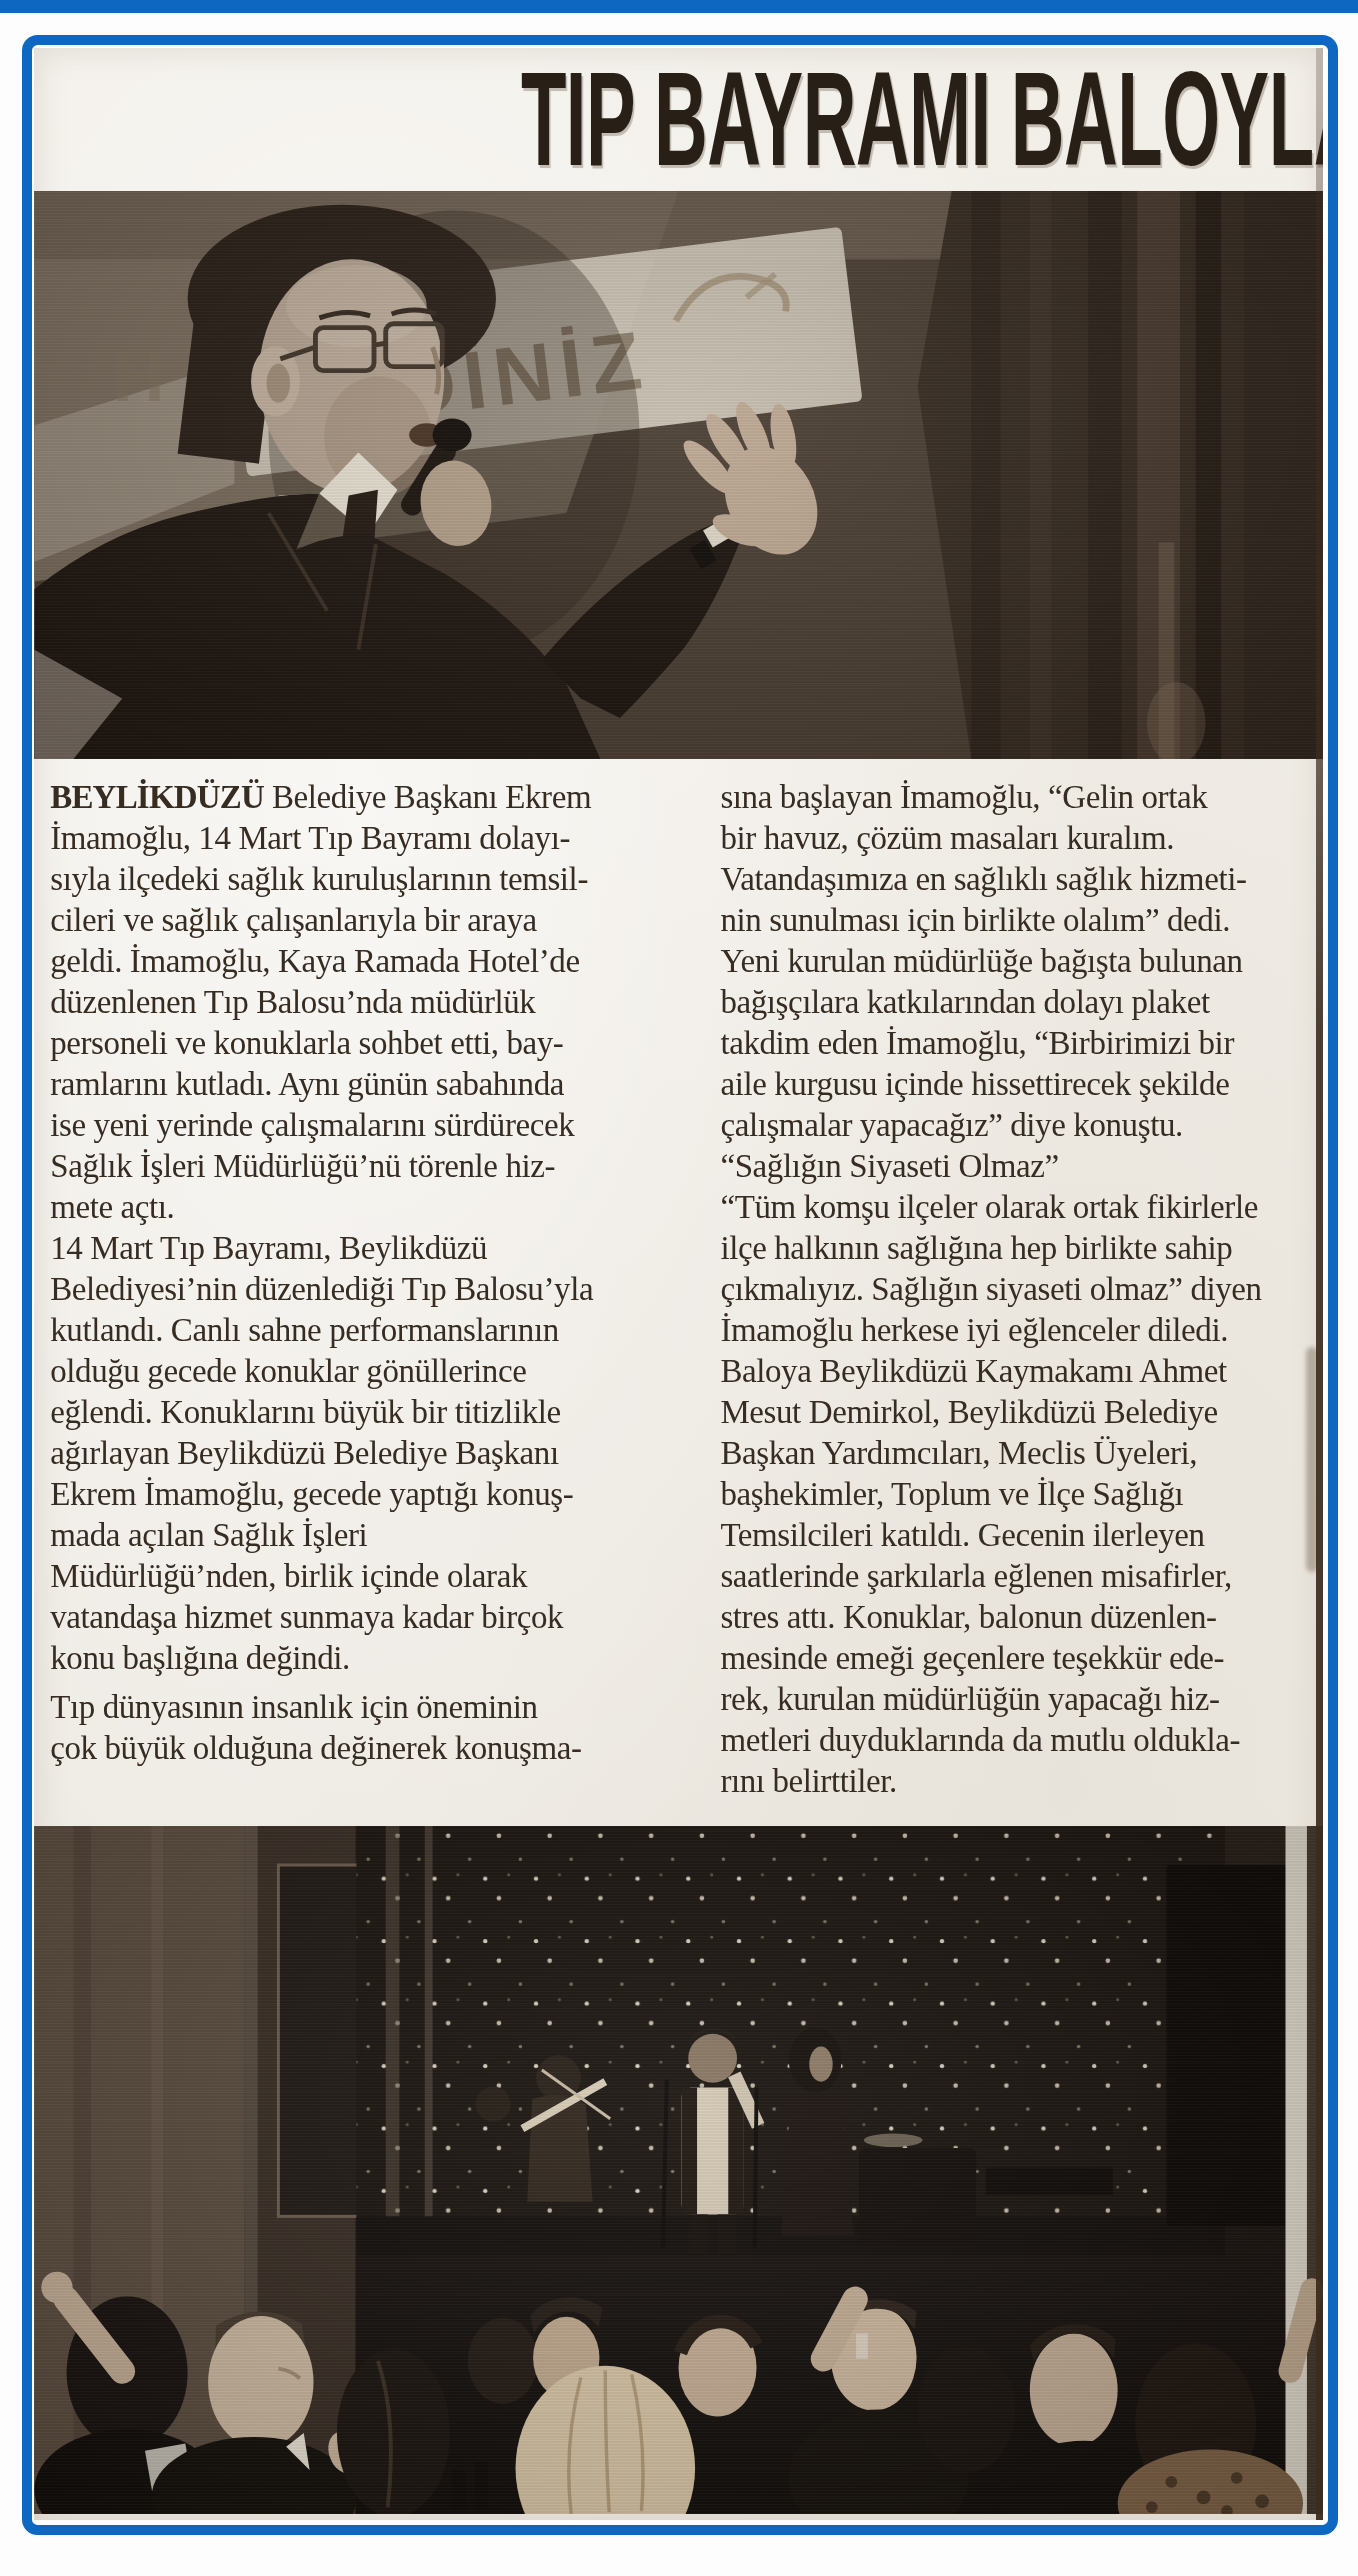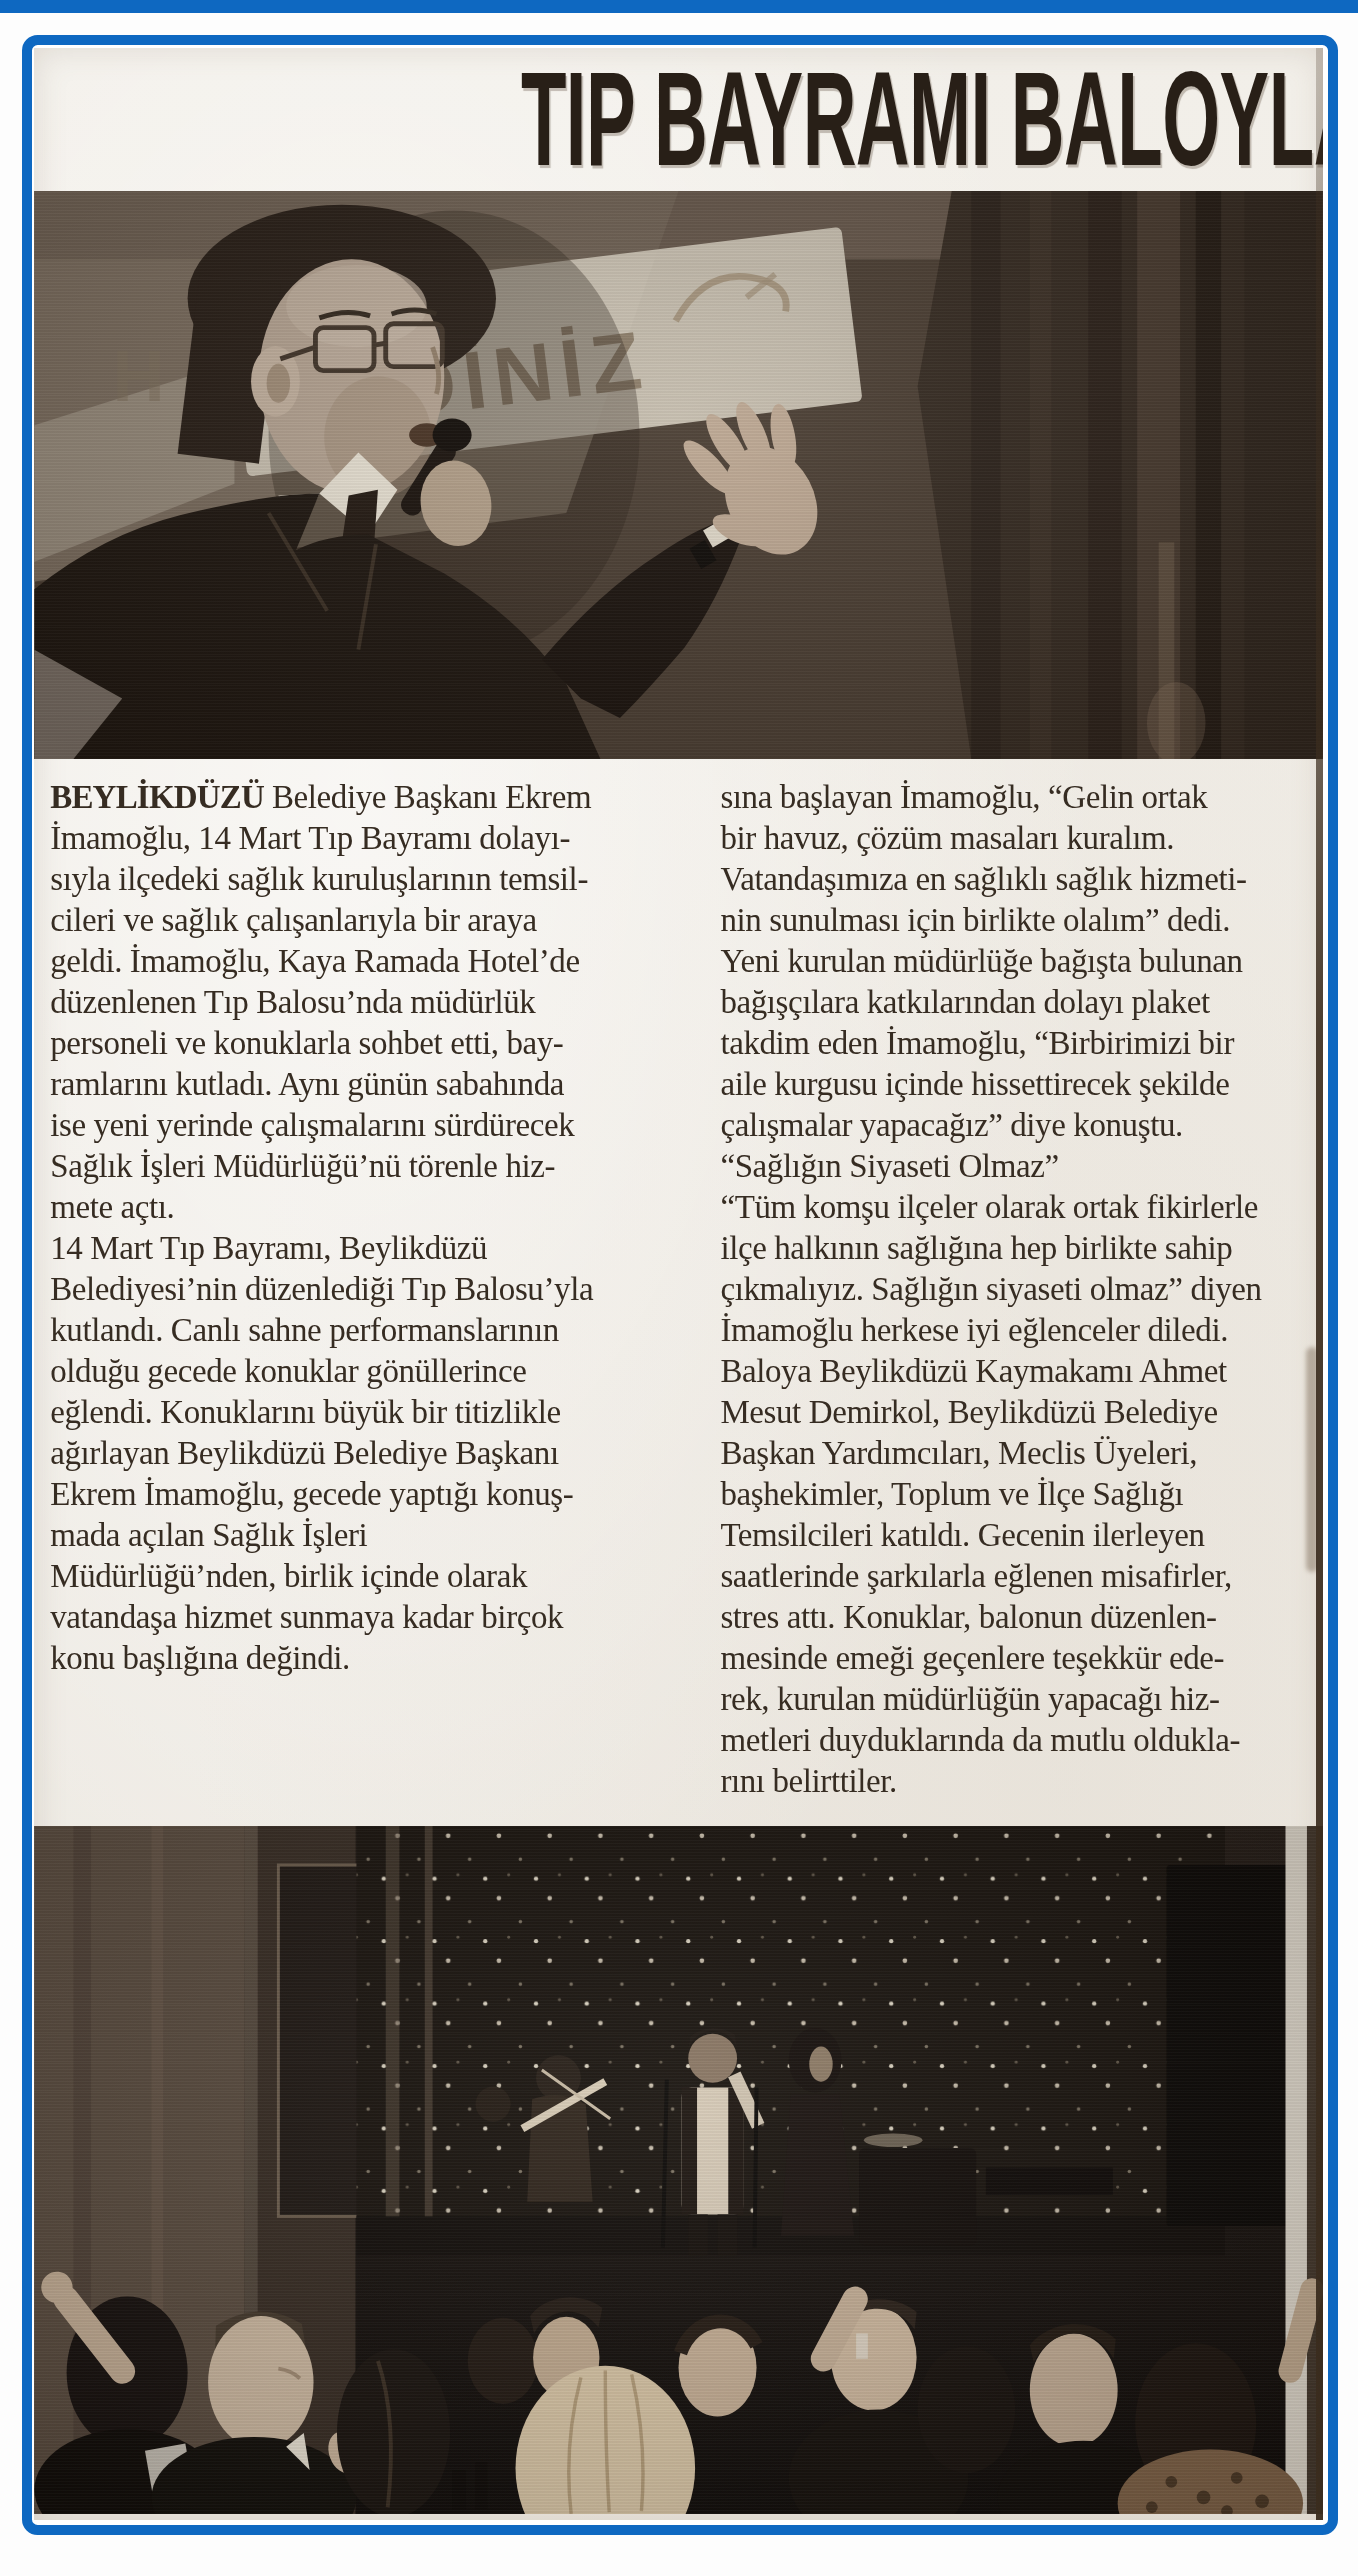--- a/index.html
+++ b/index.html
@@ -138,20 +138,22 @@
 Belediyesi’nin düzenlediği Tıp Balosu’yla
 kutlandı. Canlı sahne performanslarının
 olduğu gecede konuklar gönüllerince
 eğlendi. Konuklarını büyük bir titizlikle
 ağırlayan Beylikdüzü Belediye Başkanı
 Ekrem İmamoğlu, gecede yaptığı konuş-
 mada açılan Sağlık İşleri
 Müdürlüğü’nden, birlik içinde olarak
 vatandaşa hizmet sunmaya kadar birçok
 konu başlığına değindi.</span></p>
+        <p class="body">Tıp dünyasının insanlık için öneminin
+çok büyük olduğuna değinerek konuşma-</p>
       </div>
       <div class="col col2">
         <p class="body">sına başlayan İmamoğlu, “Gelin ortak
 bir havuz, çözüm masaları kuralım.
 Vatandaşımıza en sağlıklı sağlık hizmeti-
 nin sunulması için birlikte olalım” dedi.
 Yeni kurulan müdürlüğe bağışta bulunan
 bağışçılara katkılarından dolayı plaket
 takdim eden İmamoğlu, “Birbirimizi bir
 aile kurgusu içinde hissettirecek şekilde

